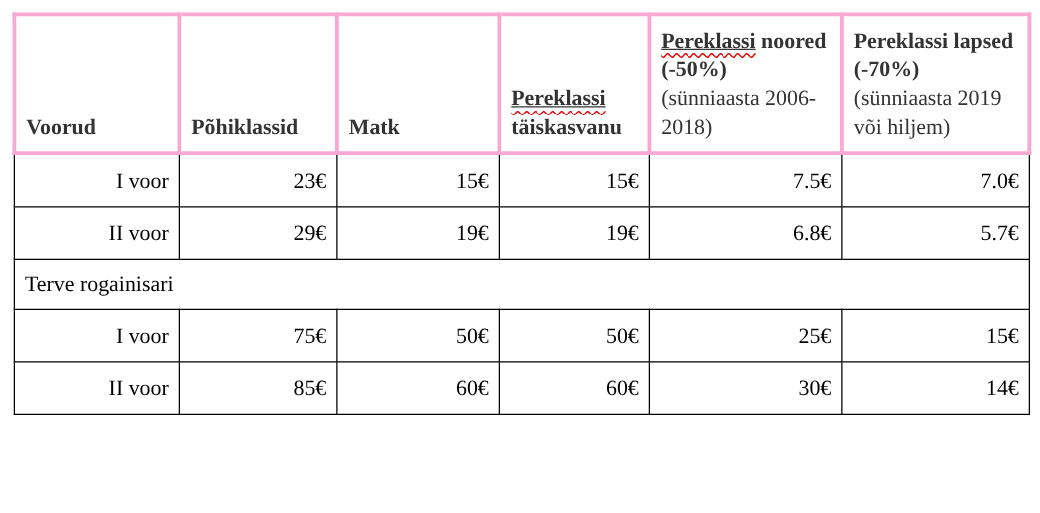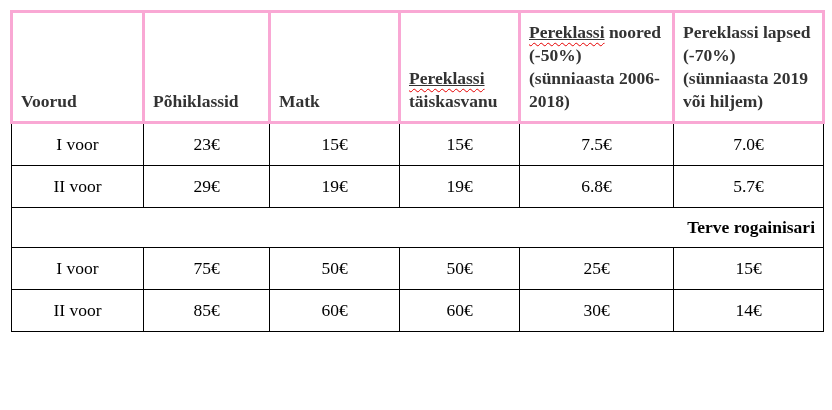--- a/index.html
+++ b/index.html
@@ -29,45 +29,45 @@
     vertical-align: bottom;
     text-align: left;
     font-weight: bold;
     color: #333333;
     padding: 6px 8px 8px 8px;
     height: 94px;
     word-wrap: break-word;
   }
   thead th .note {
     display: block;
-    font-weight: bold;
+    font-weight: normal;
   }
   .word-underline {
     text-decoration: underline;
     text-decoration-thickness: 1px;
   }
   .spellcheck {
     text-decoration-line: underline;
     text-decoration-style: wavy;
     text-decoration-color: #e60000;
     text-decoration-thickness: 1px;
     text-underline-offset: 4px;
   }
   
   tbody td {
     border: 1px solid #000000;
     vertical-align: top;
-    text-align: center;
+    text-align: right;
     color: #000000;
     padding: 9px 8px;
     word-wrap: break-word;
   }
   tbody td.section-cell {
-    text-align: right;
-    font-weight: bold;
+    text-align: left;
+    font-weight: normal;
     padding: 8px;
   }
 </style>
 </head>
 <body>
 
 <div class="page">
   <table class="price-table">
     <colgroup>
       <col style="width:132px">

